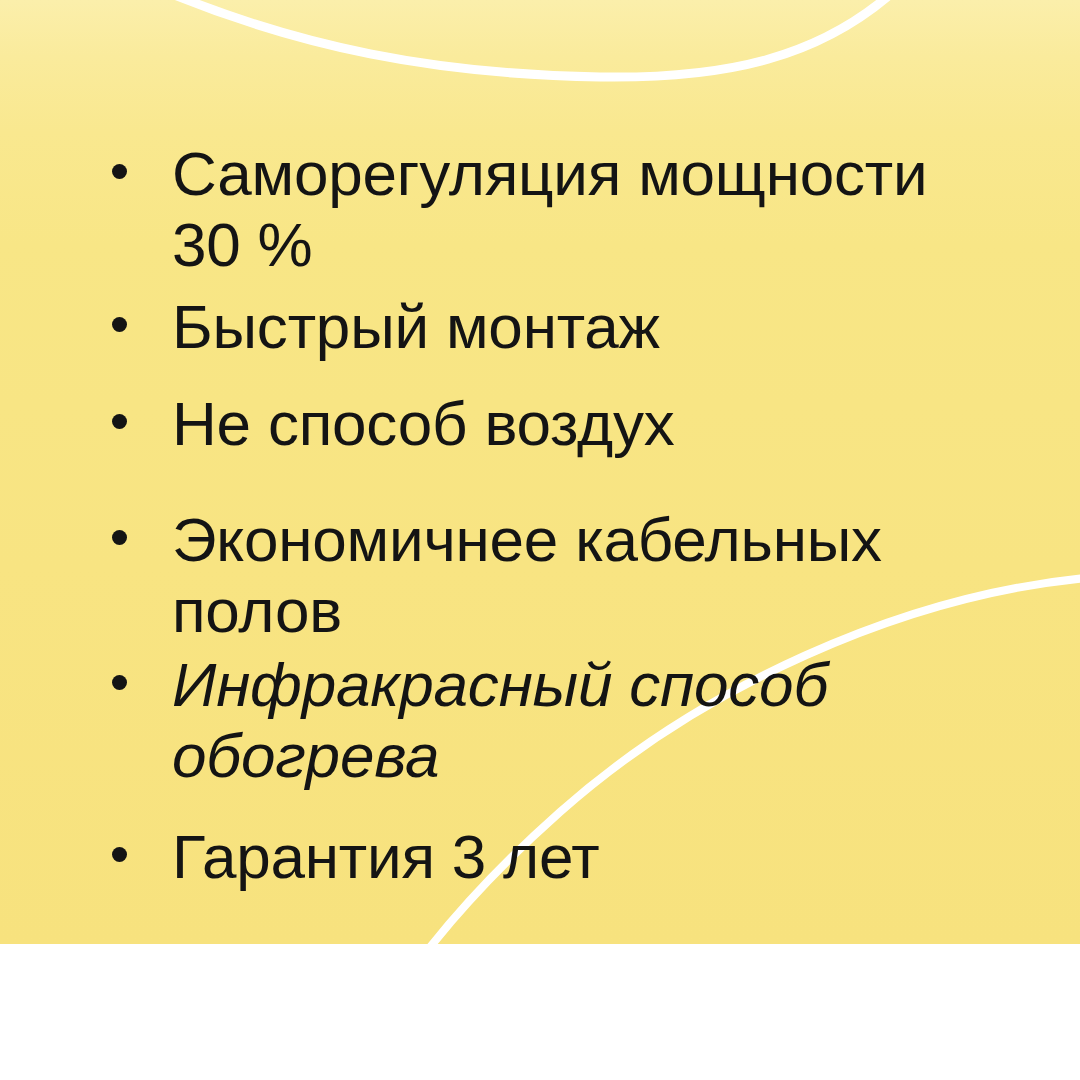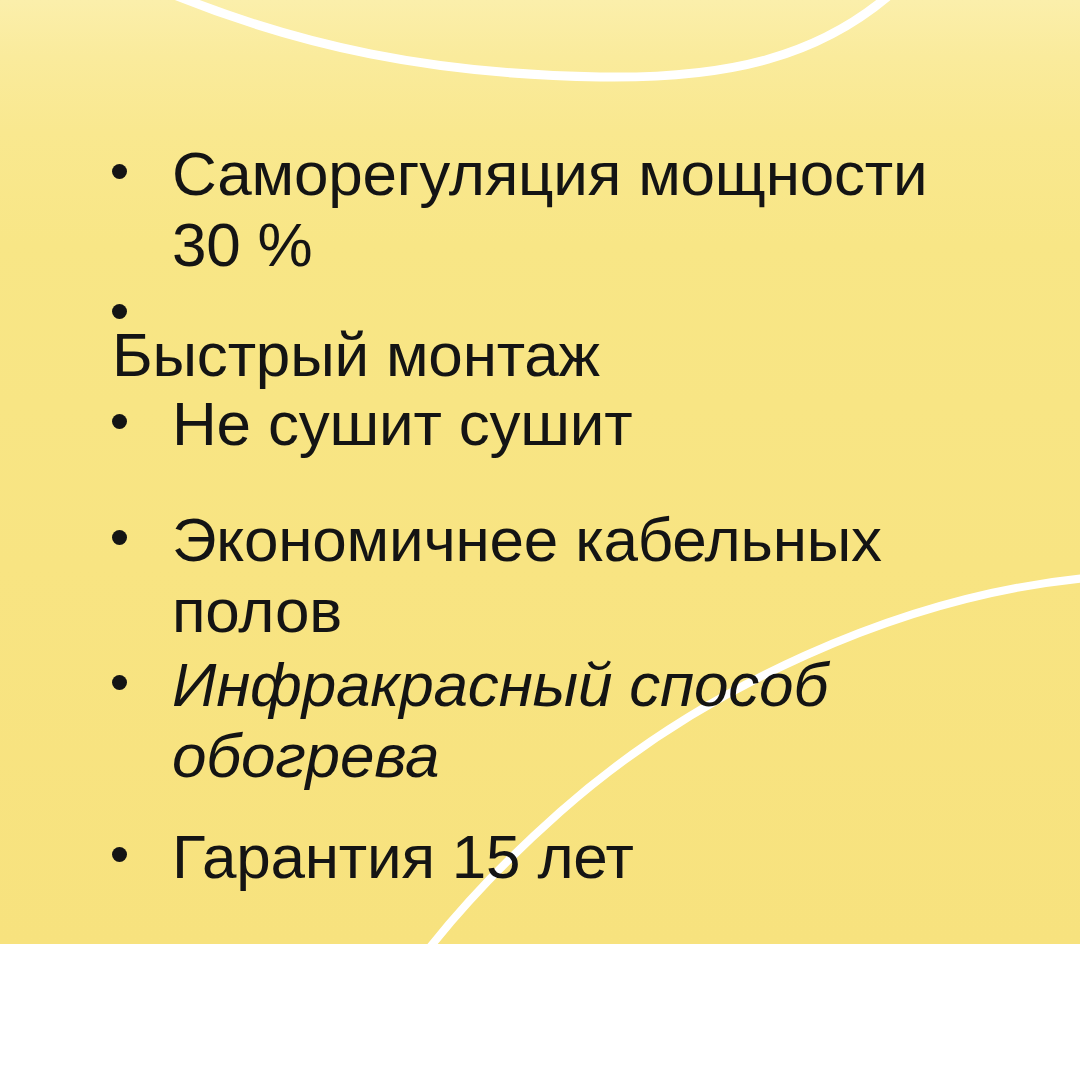--- a/index.html
+++ b/index.html
@@ -80,21 +80,21 @@
     line-height: 71px;
     font-weight: 400;
     letter-spacing: -0.2px;
     white-space: pre-line;
     position: relative;
     z-index: 3;
   }
 
   
   .row-0 { top: 138px; }
-  .row-1 { top: 278px; flex-direction: column; }
+  .row-1 { top: 291px; }
   .row-2 { top: 388px; }
   .row-3 { top: 504px; }
   .row-4 { top: 649px; font-style: italic; }
   .row-5 { top: 821px; }
 </style>
 </head>
 <body>
 
 <div id="slide">
 
@@ -115,34 +115,34 @@
 30 %</span>
     </li>
 
     <li class="bullet-row row-1">
       <span class="bullet-dot"></span>
       <span class="bullet-text">Быстрый монтаж</span>
     </li>
 
     <li class="bullet-row row-2">
       <span class="bullet-dot"></span>
-      <span class="bullet-text">Не сушит сушит</span>
+      <span class="bullet-text">Не способ воздух</span>
     </li>
 
     <li class="bullet-row row-3">
       <span class="bullet-dot"></span>
       <span class="bullet-text">Экономичнее кабельных
 полов</span>
     </li>
 
     <li class="bullet-row row-4">
       <span class="bullet-dot"></span>
       <span class="bullet-text">Инфракрасный способ
 обогрева</span>
     </li>
 
     <li class="bullet-row row-5">
       <span class="bullet-dot"></span>
-      <span class="bullet-text">Гарантия 15 лет</span>
+      <span class="bullet-text">Гарантия 3 лет</span>
     </li>
 
   </ul>
 </div>
 
 </body></html>

